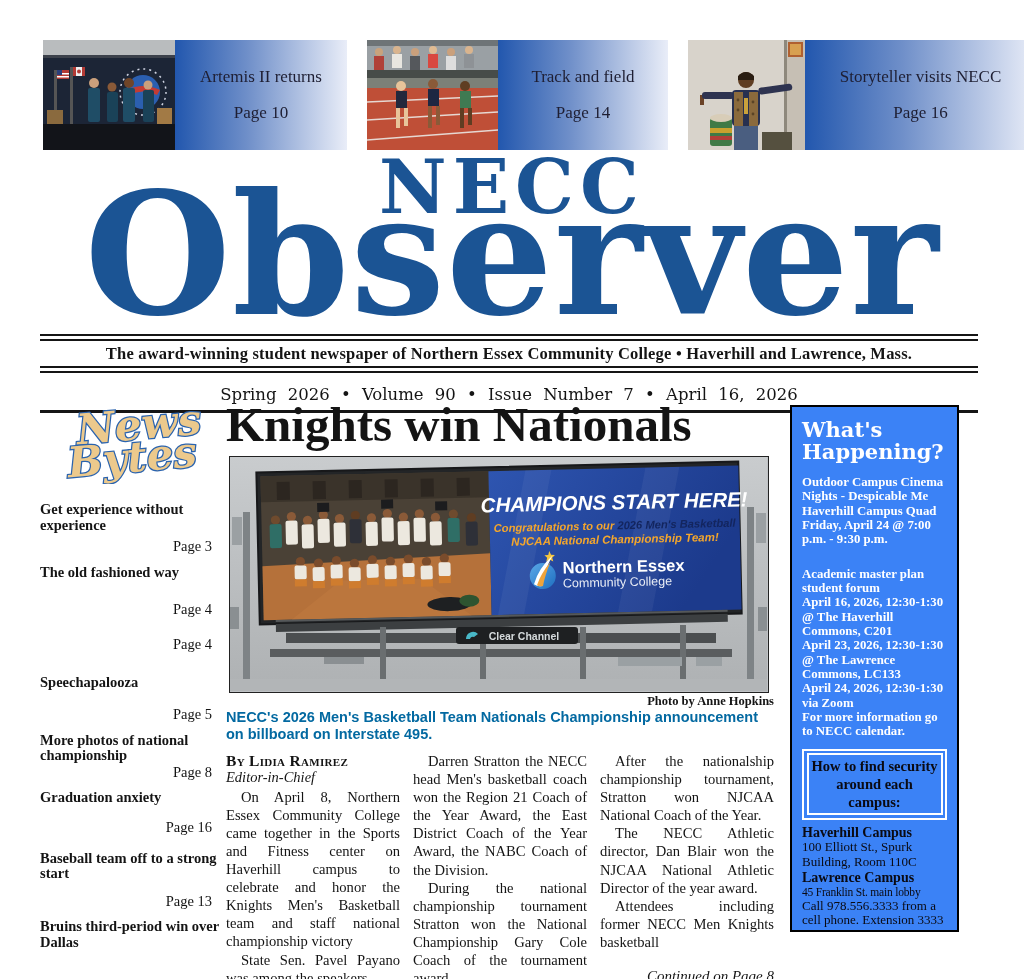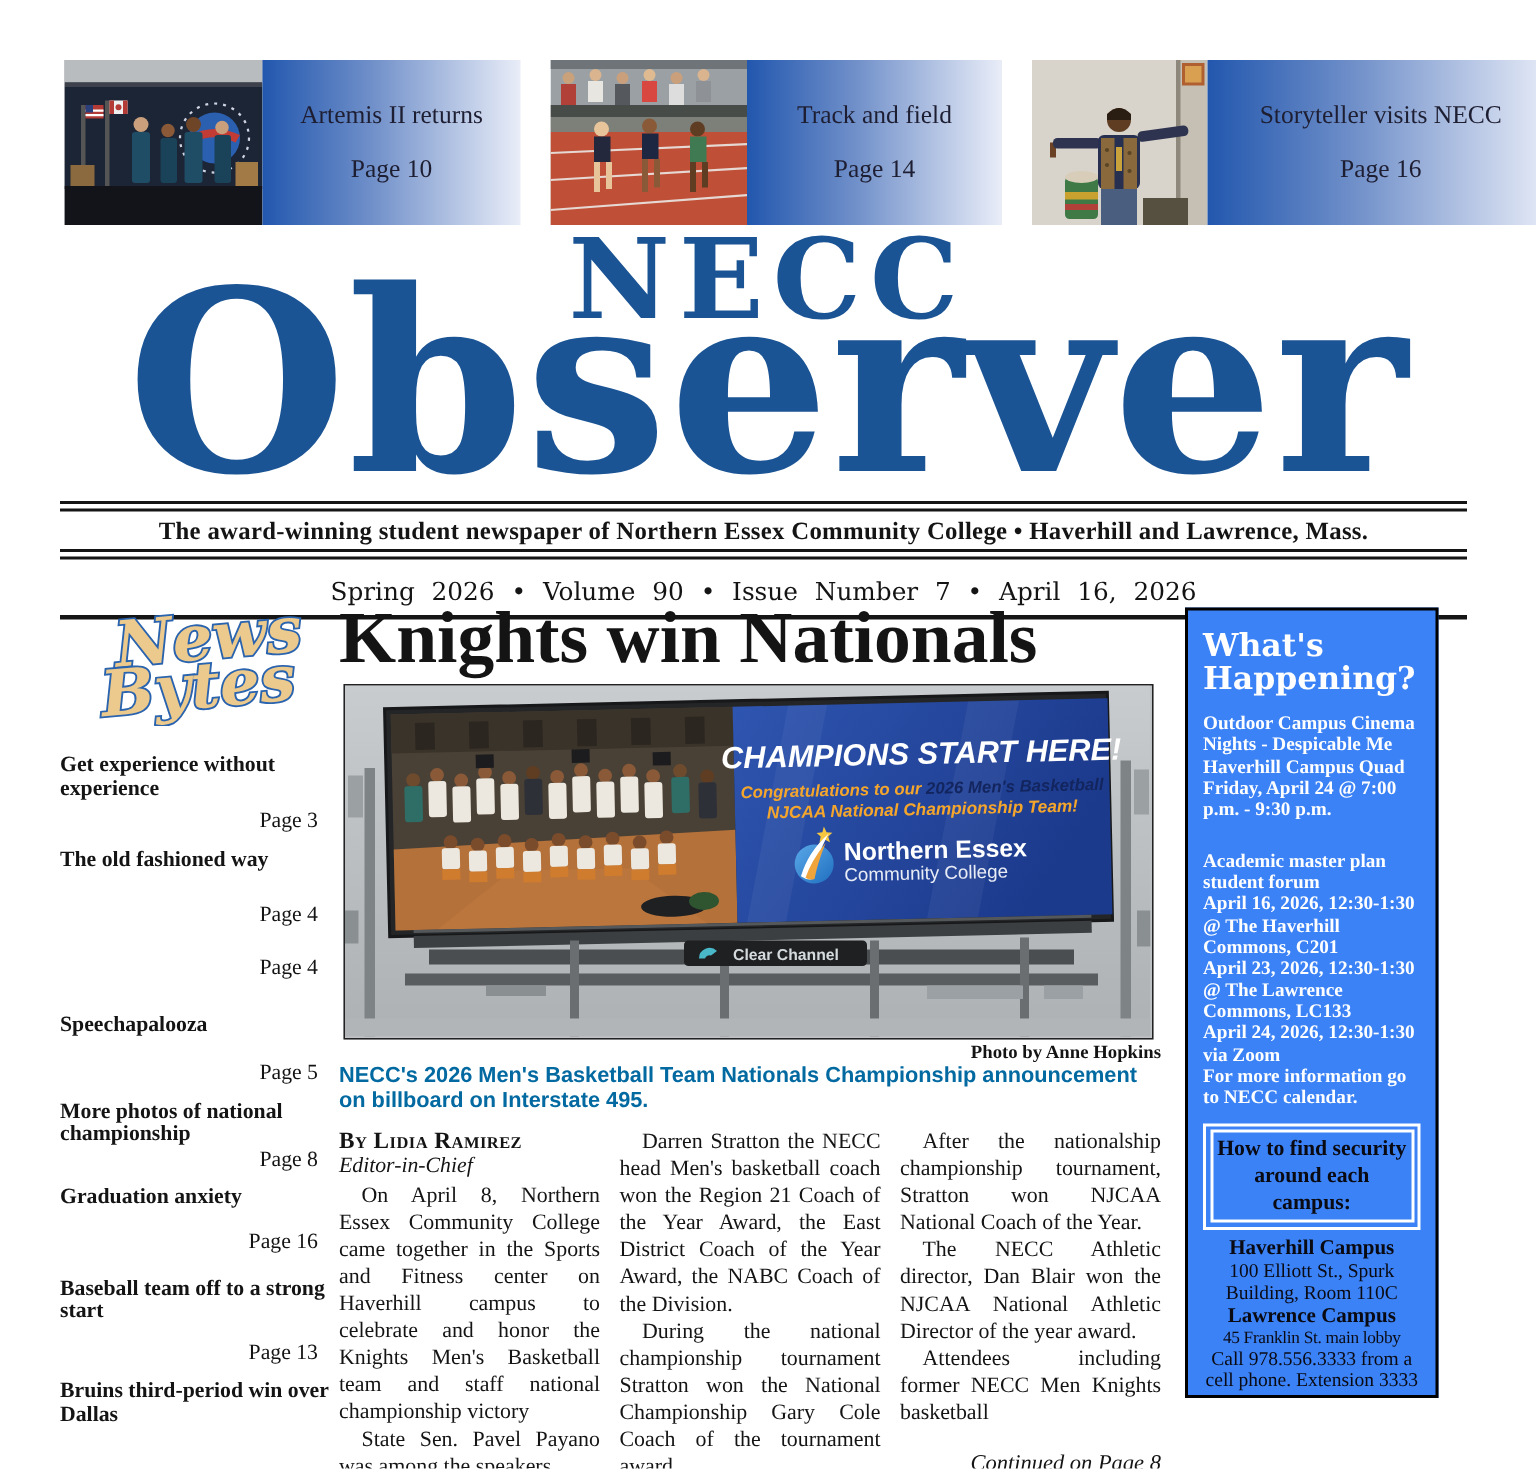--- a/index.html
+++ b/index.html
@@ -55,21 +55,21 @@
     position:absolute; left:790px; top:405px; width:169px; height:527px;
     background:#3b82f6; border:2px solid #000; color:#fff; padding:12px 10px; overflow:hidden;
   }
   .wh-title { font-family:"DejaVu Serif", serif; font-weight:bold; font-size:21px; line-height:1.05; margin-bottom:12px; }
   .wh-event { font-weight:bold; font-size:12.8px; line-height:1.12; }
   .wh-event.second { margin-top:20px; }
   .security { margin-top:10px; color:#0a0a12; }
   .sec-frame { border:2px solid #fff; padding:2.5px; }
   .sec-frame-inner { border:2px solid #fff; text-align:center; padding:2px 1px; }
   .sec-title { font-weight:bold; font-size:14.5px; line-height:1.1; }
-  .sec-body { text-align:center; margin-top:5px; font-size:13px; line-height:1.13; }
+  .sec-body { text-align:left; margin-top:5px; font-size:13px; line-height:1.13; }
   .sec-campus { font-weight:bold; font-size:14px; }
   .sec-condensed { font-size:11.5px; letter-spacing:-0.2px; }
 </style>
 </head>
 <body>
 
 <div class="teasers">
 
   <div class="teaser-group">
     <svg class="teaser-photo" width="132" height="110" viewBox="0 0 132 110">

